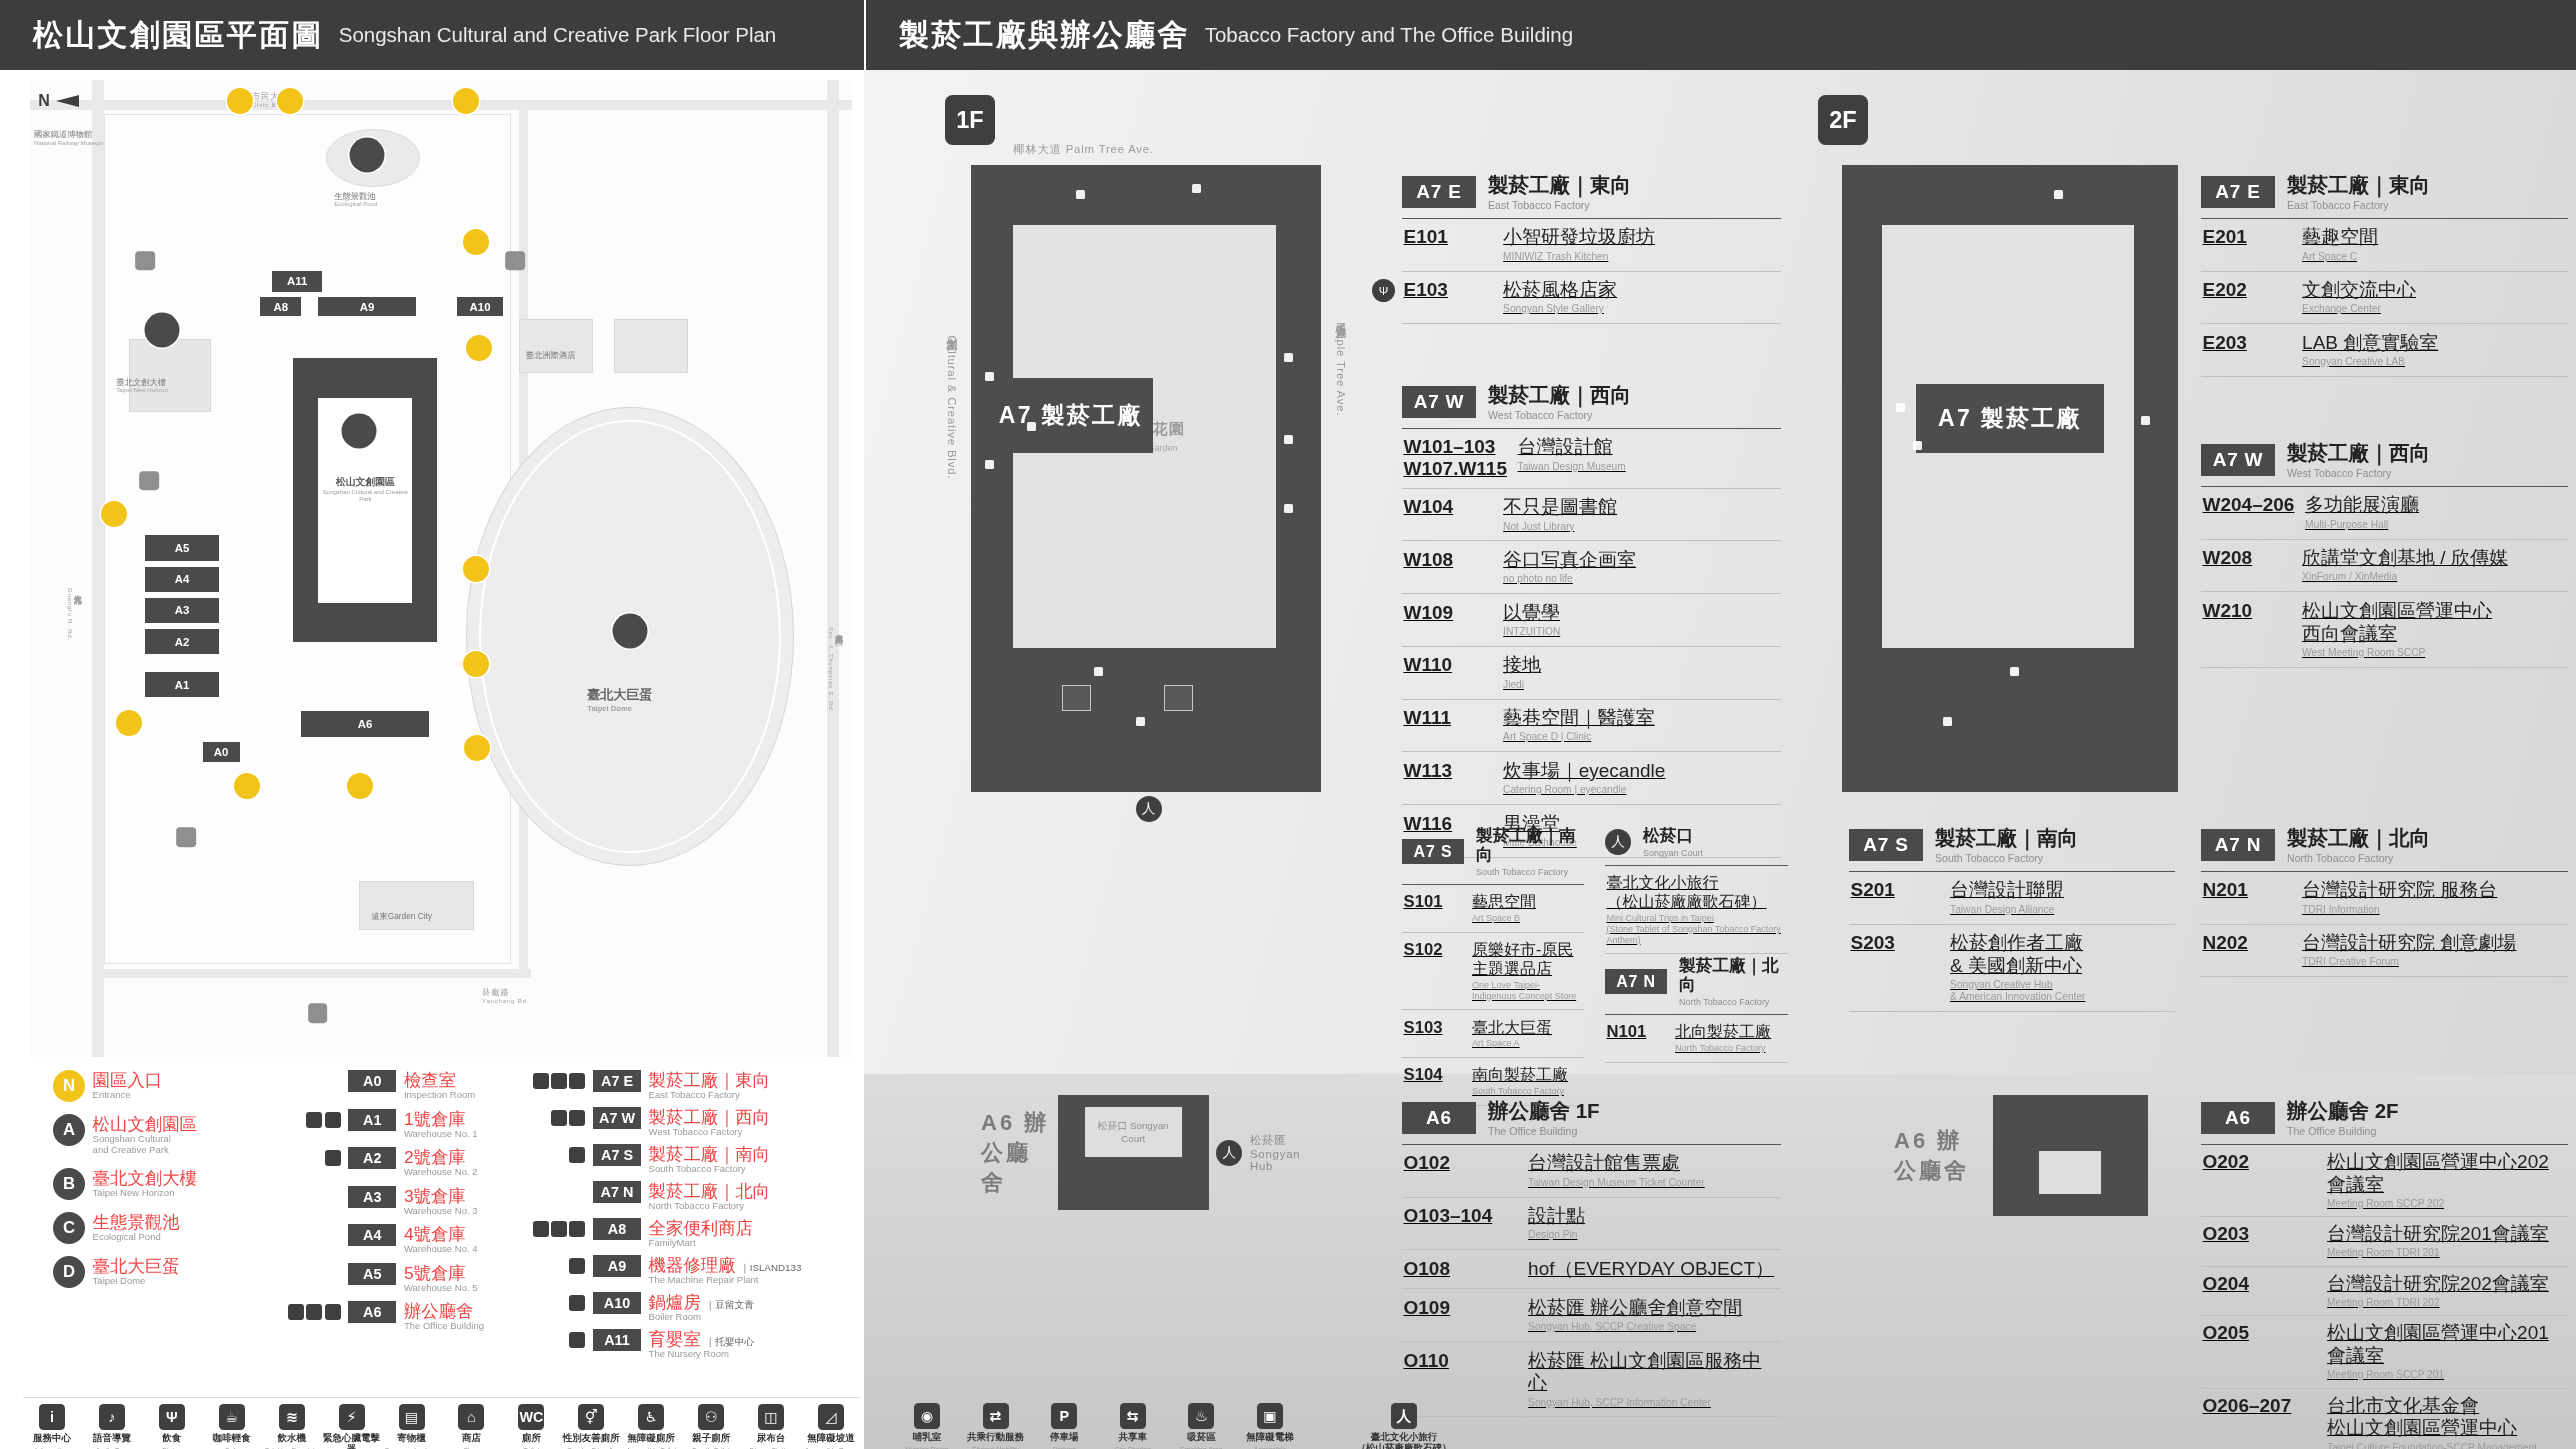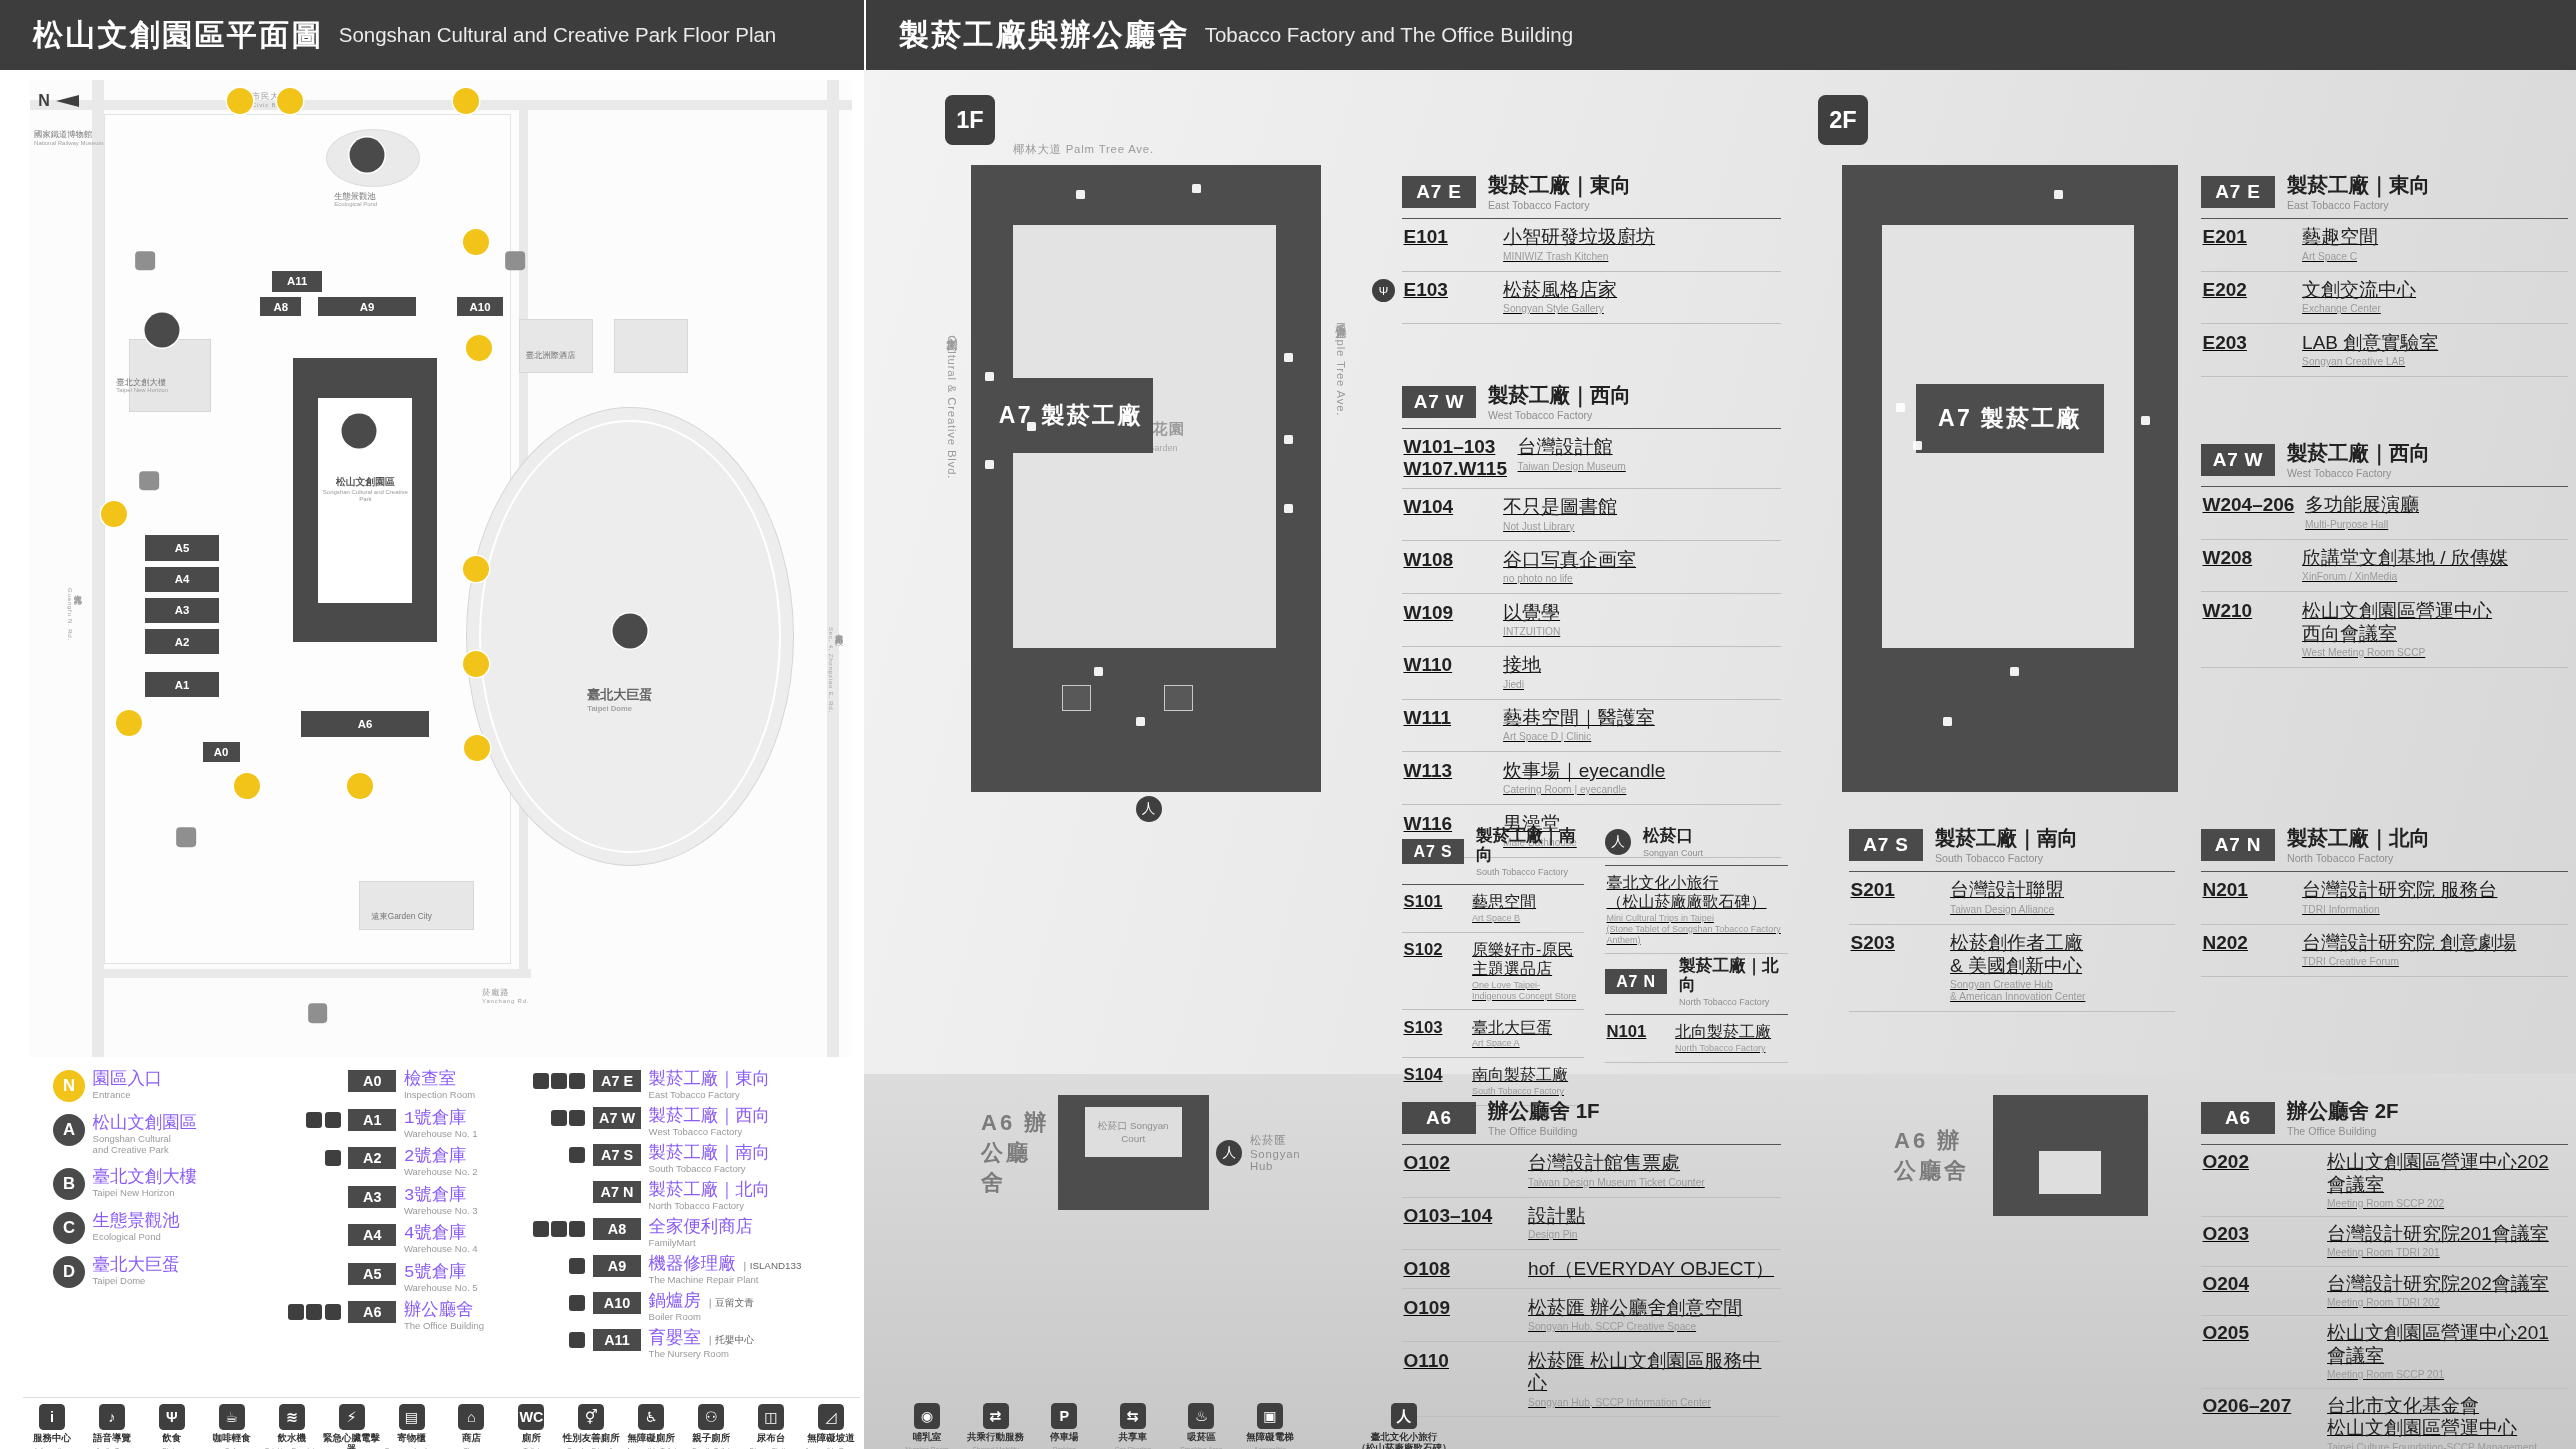--- a/index.html
+++ b/index.html
@@ -73,21 +73,21 @@
   .lg-sym { flex:0 0 auto; width:32px; height:32px; border-radius:50%; background:#4a4a4a; color:#fff;
             font-size:16.7px; font-weight:bold; display:flex; align-items:center; justify-content:center; }
   .lg-row.yellow .lg-sym { background:#f2c318; }
   .lg-icons { flex:0 0 auto; width:55px; display:flex; gap:2.3px; justify-content:flex-end; padding-top:3px; }
   .mini-ico { width:16px; height:16px; background:#3f3f3f; color:#fff; border-radius:3px; font-size:8.3px;
               display:flex; align-items:center; justify-content:center; font-weight:bold; }
   .lg-badge { flex:0 0 auto; min-width:48px; text-align:center; background:#4a4a4a; color:#fff;
               font-weight:bold; font-size:14.4px; padding:3px 6px; }
   .lg-texts { display:flex; flex-direction:column; line-height:1.15; }
   .lg-line { display:flex; align-items:baseline; gap:4.5px; }
-  .lg-zh { font-size:17.4px; color:#8b5cf6; white-space:nowrap;font-family:Liberation Mono, monospace; }
+  .lg-zh { font-size:17.4px; color:#ef4444; white-space:nowrap; }
   .lg-note { font-size:9.8px; color:#666; }
   .lg-en { font-size:9.5px; color:#9a9a9a; white-space:pre-line; }
 
   
   .strip { position:absolute; display:flex; z-index:8; }
   .strip-left { left:23px; top:1397px; width:837px; justify-content:space-between; border-top:0.8px solid #ddd; padding-top:6px; }
   .strip-right { left:898px; top:1397px; gap:10.6px; padding-top:6px; }
   .fac { display:flex; flex-direction:column; align-items:center; width:58px; text-align:center; gap:3px; }
   .fac.wide { width:189px; }
   .fac-ico { width:26px; height:26px; background:#3f3f3f; color:#fff; border-radius:4.5px;

